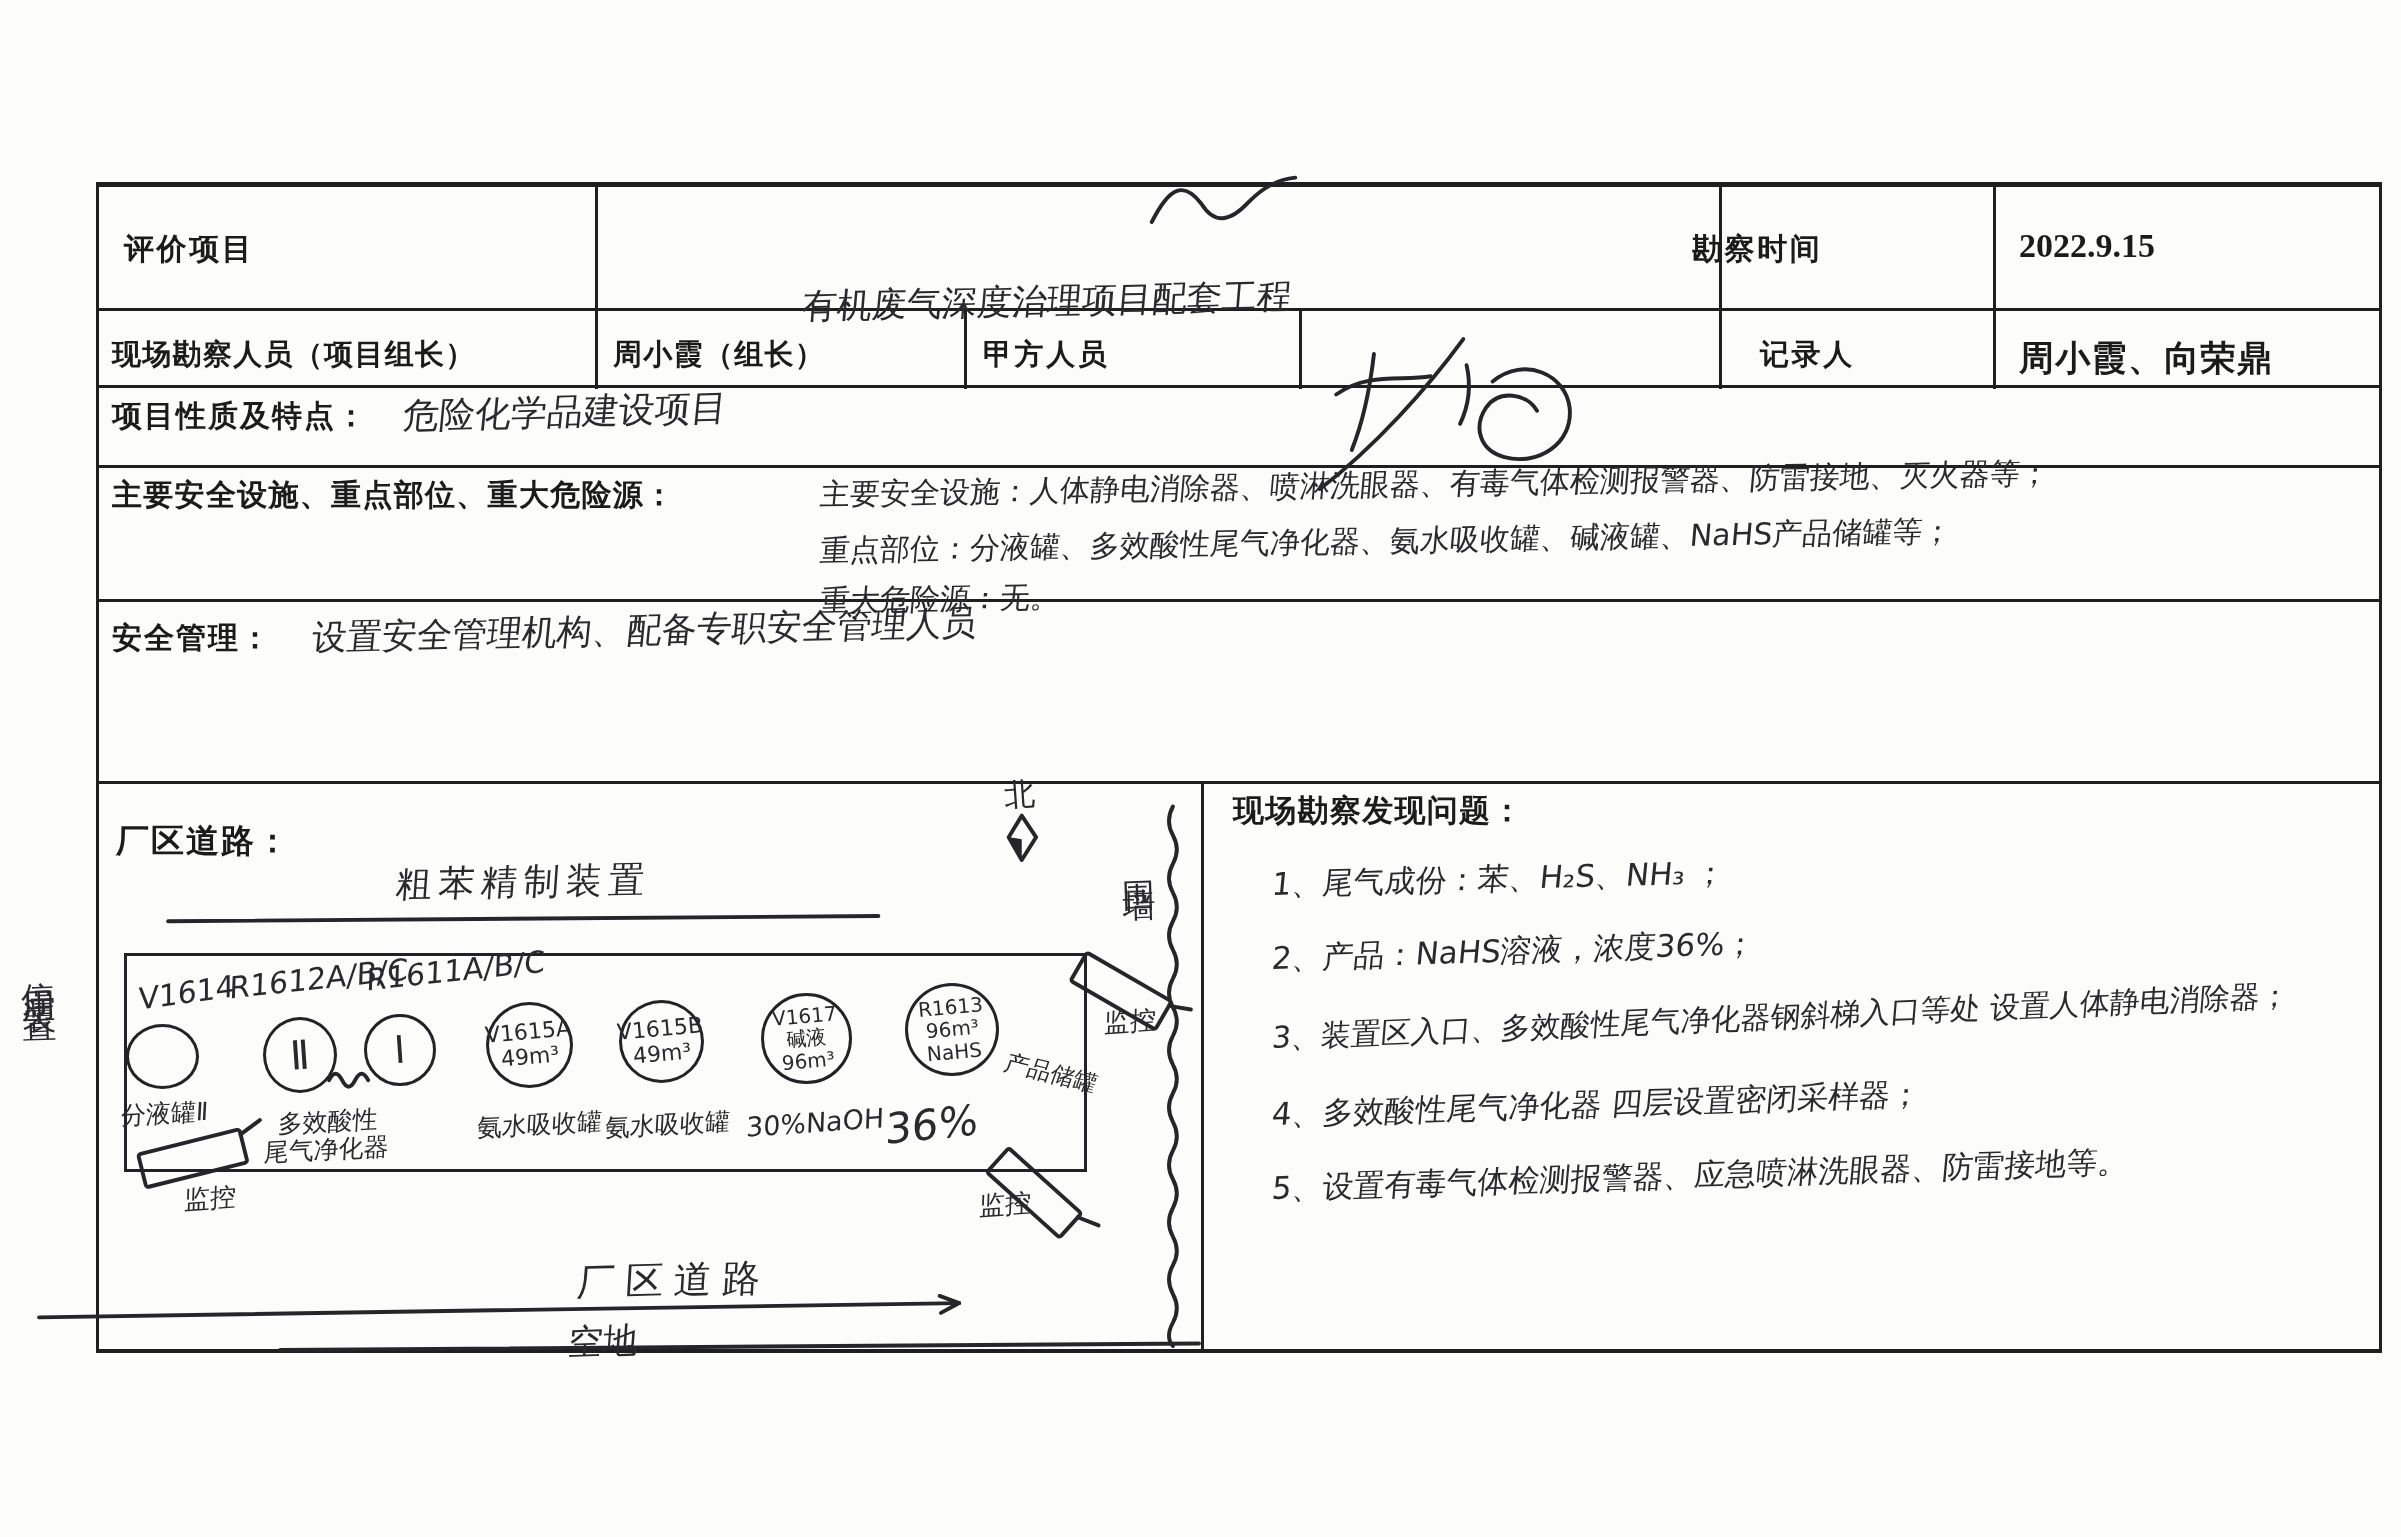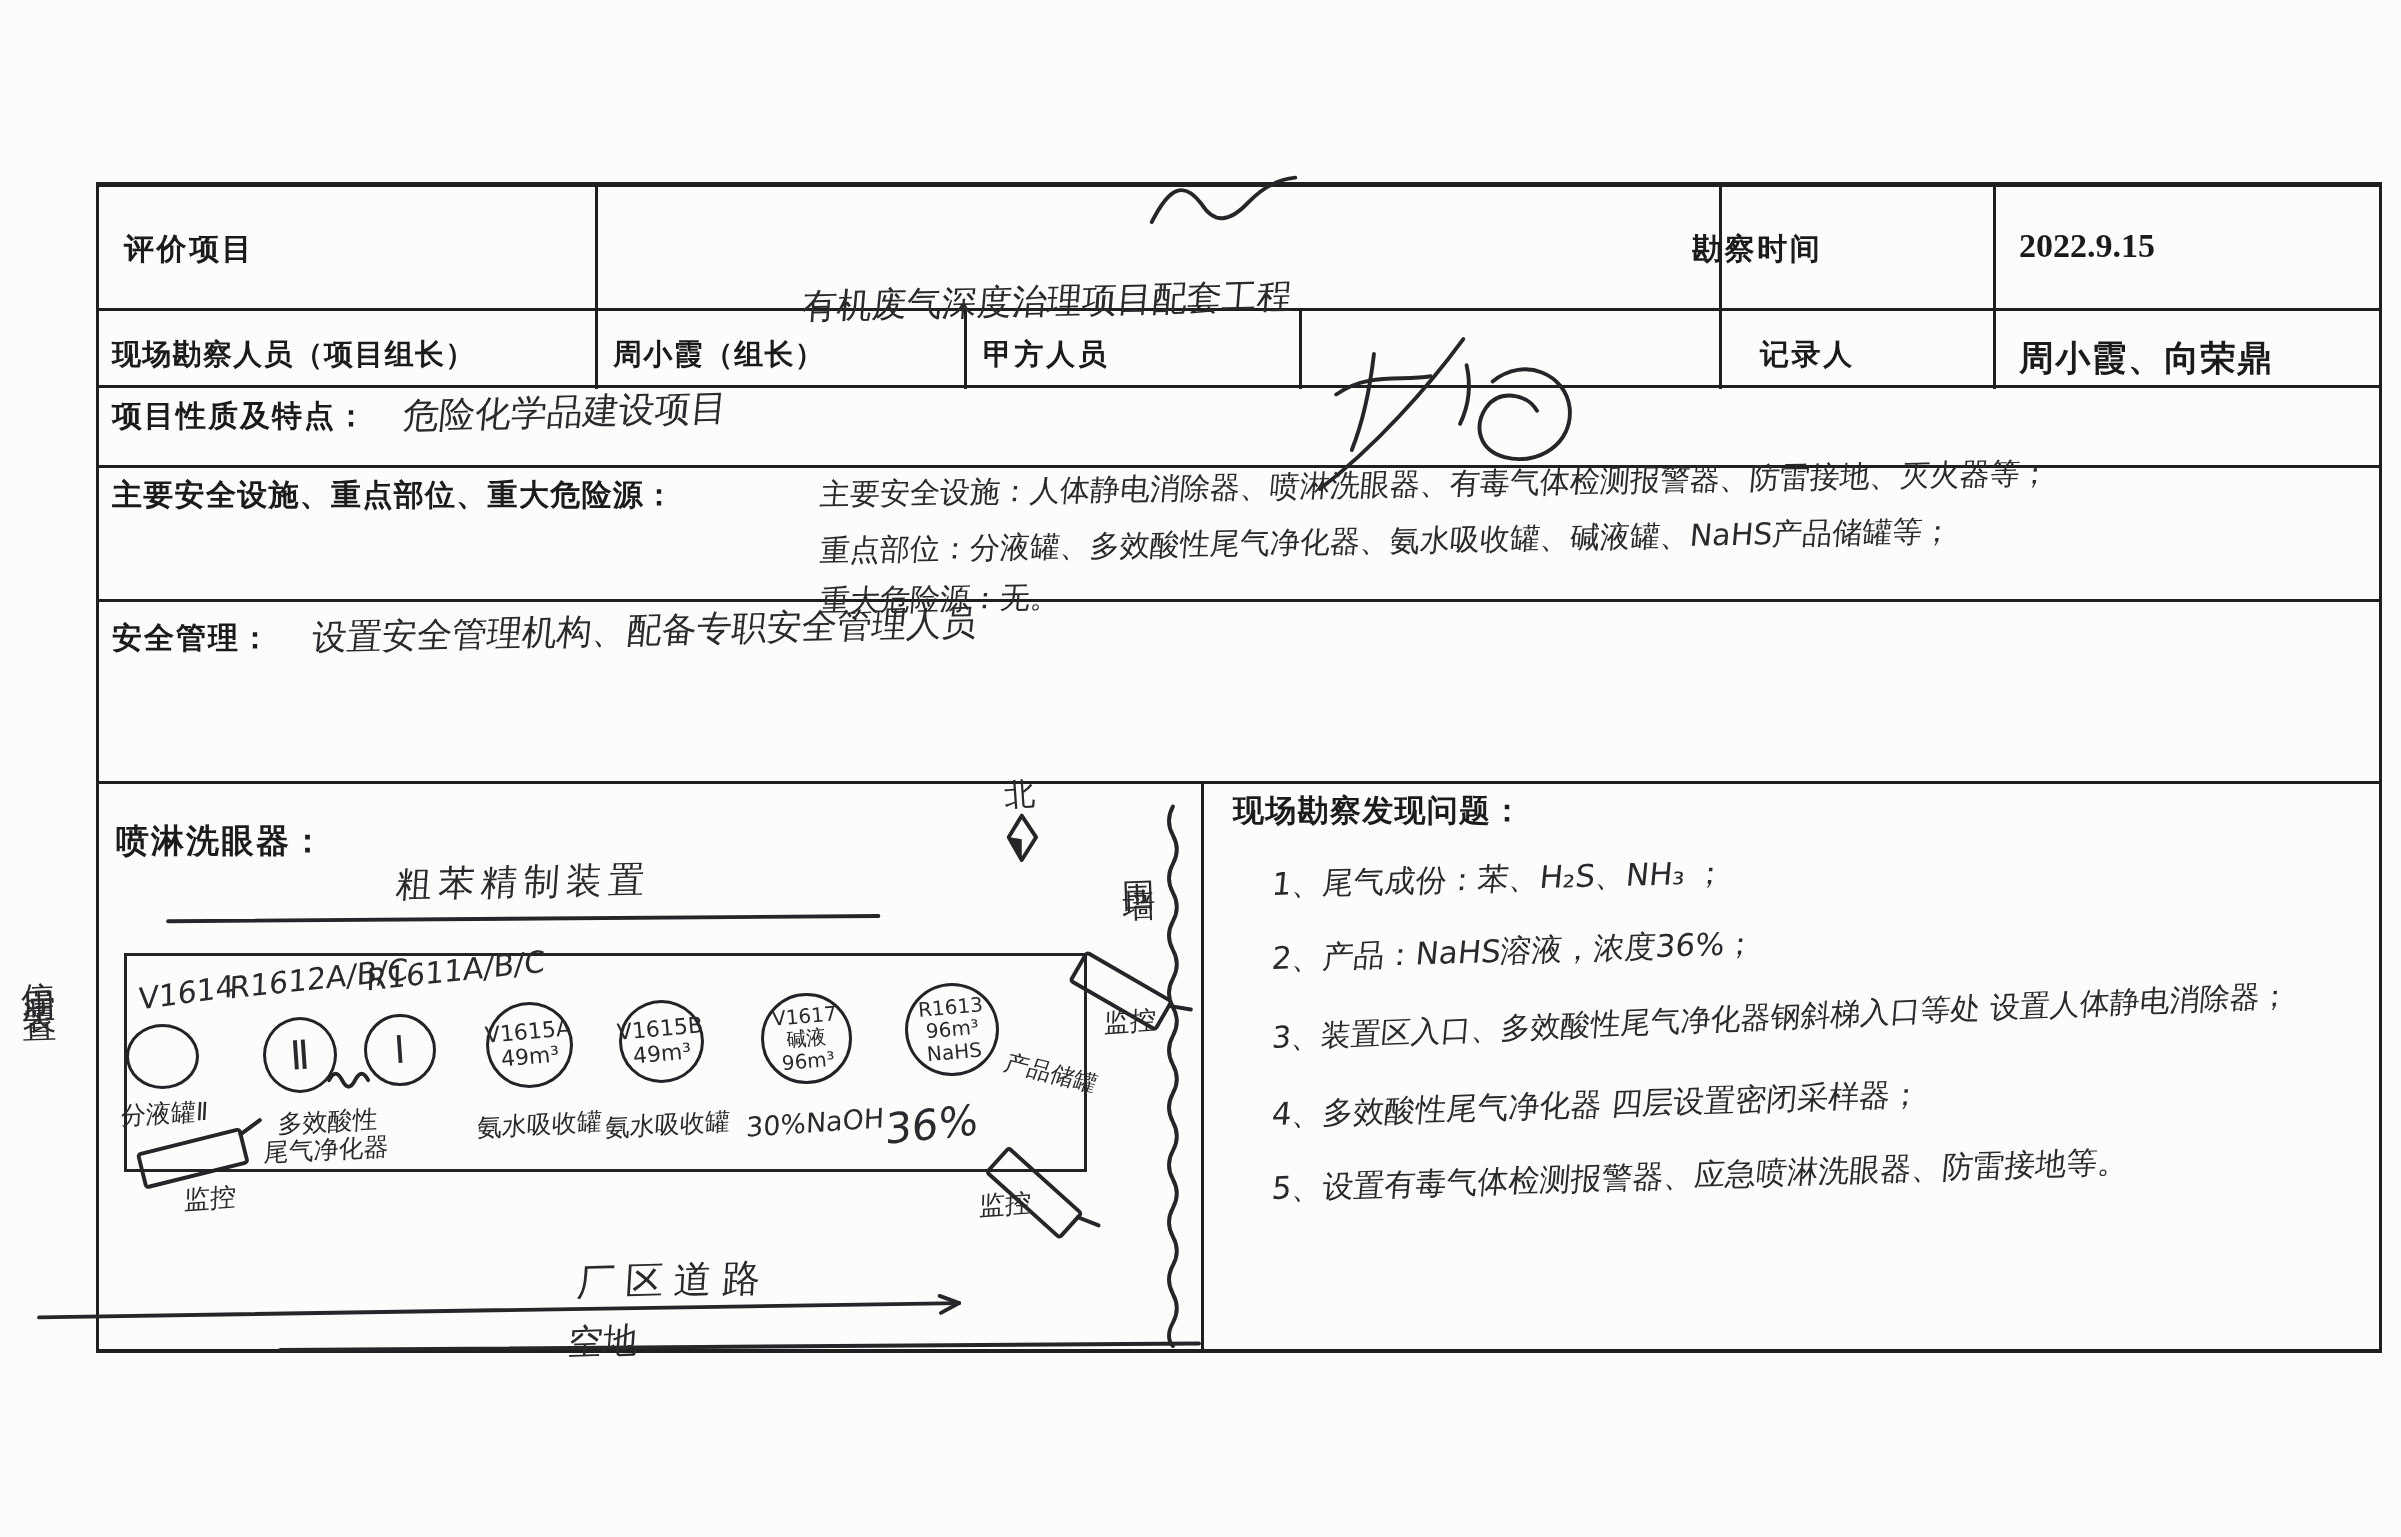--- a/index.html
+++ b/index.html
@@ -73,21 +73,21 @@
   <div class="abs hw nw" style="left:403px; top:388px; font-size:36px; transform:rotate(-1.5deg) skewX(-7deg);">危险化学品建设项目</div>
 
   <div class="abs p nw" style="left:112px; top:475px; font-size:30px; letter-spacing:1.3px;">主要安全设施、重点部位、重大危险源：</div>
   <div class="abs hw nw" style="left:820px; top:464px; font-size:30px; transform:rotate(-1deg) skewX(-6deg); z-index:3;">主要安全设施：人体静电消除器、喷淋洗眼器、有毒气体检测报警器、防雷接地、灭火器等；</div>
   <div class="abs hw nw" style="left:820px; top:521px; font-size:30px; transform:rotate(-1deg) skewX(-6deg); z-index:3;">重点部位：分液罐、多效酸性尾气净化器、氨水吸收罐、碱液罐、NaHS产品储罐等；</div>
   <div class="abs hw nw" style="left:820px; top:579px; font-size:30px; transform:rotate(-1deg) skewX(-6deg); z-index:3;">重大危险源：无。</div>
 
   <div class="abs p nw" style="left:112px; top:618px; font-size:30px; letter-spacing:2px;">安全管理：</div>
   <div class="abs hw nw" style="left:312px; top:607px; font-size:35px; transform:rotate(-1.3deg) skewX(-7deg);">设置安全管理机构、配备专职安全管理人员</div>
 
-  <div class="abs p nw" style="left:116px; top:819px; font-size:33px; letter-spacing:2px;">喷淋洗眼器：</div>
+  <div class="abs p nw" style="left:116px; top:819px; font-size:33px; letter-spacing:2px;">厂区道路：</div>
 
   <div class="abs hw nw" style="left:396px; top:858px; font-size:36px; letter-spacing:6.5px; transform:rotate(-1deg) skewX(-5deg);">粗苯精制装置</div>
 
   <div class="abs hw nw" style="left:1004px; top:774px; font-size:31px; transform:rotate(-4deg);">北</div>
 
   <div class="abs hw vtext" style="left:1116px; top:855px; font-size:33px; height:98px; letter-spacing:6.5px; transform:rotate(-2deg);">围墙</div>
 
   <div class="abs hw vtext" style="left:18px; top:955px; font-size:34px; height:209px; letter-spacing:9px; transform:rotate(-2deg);">停用装置</div>
 
   <svg style="left:0; top:749px;" width="1212" height="639" viewBox="0 0 1860 980">

